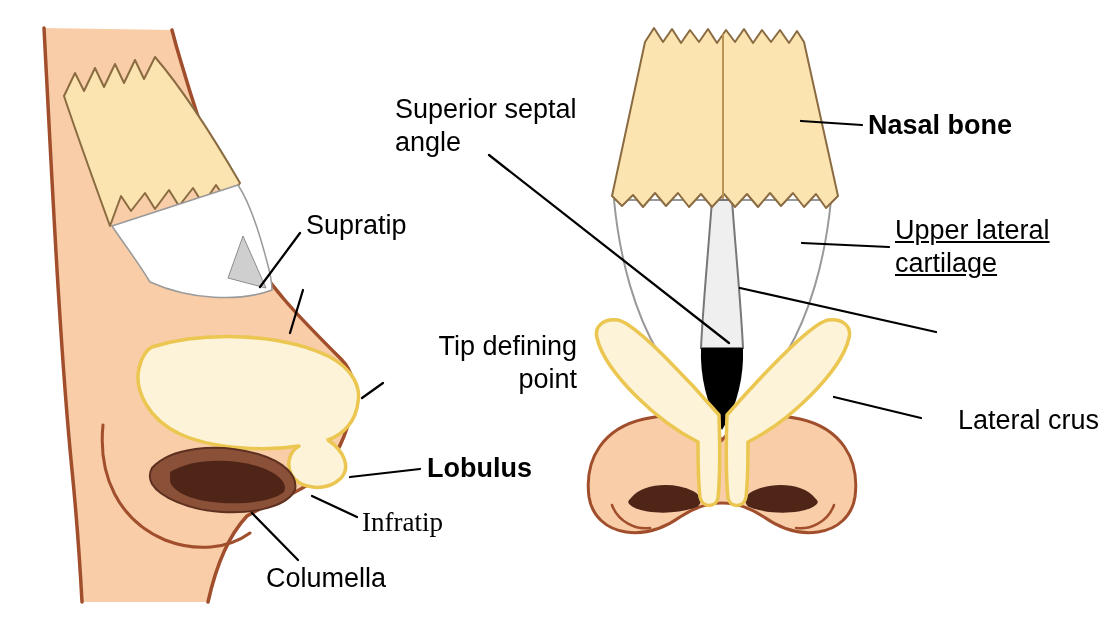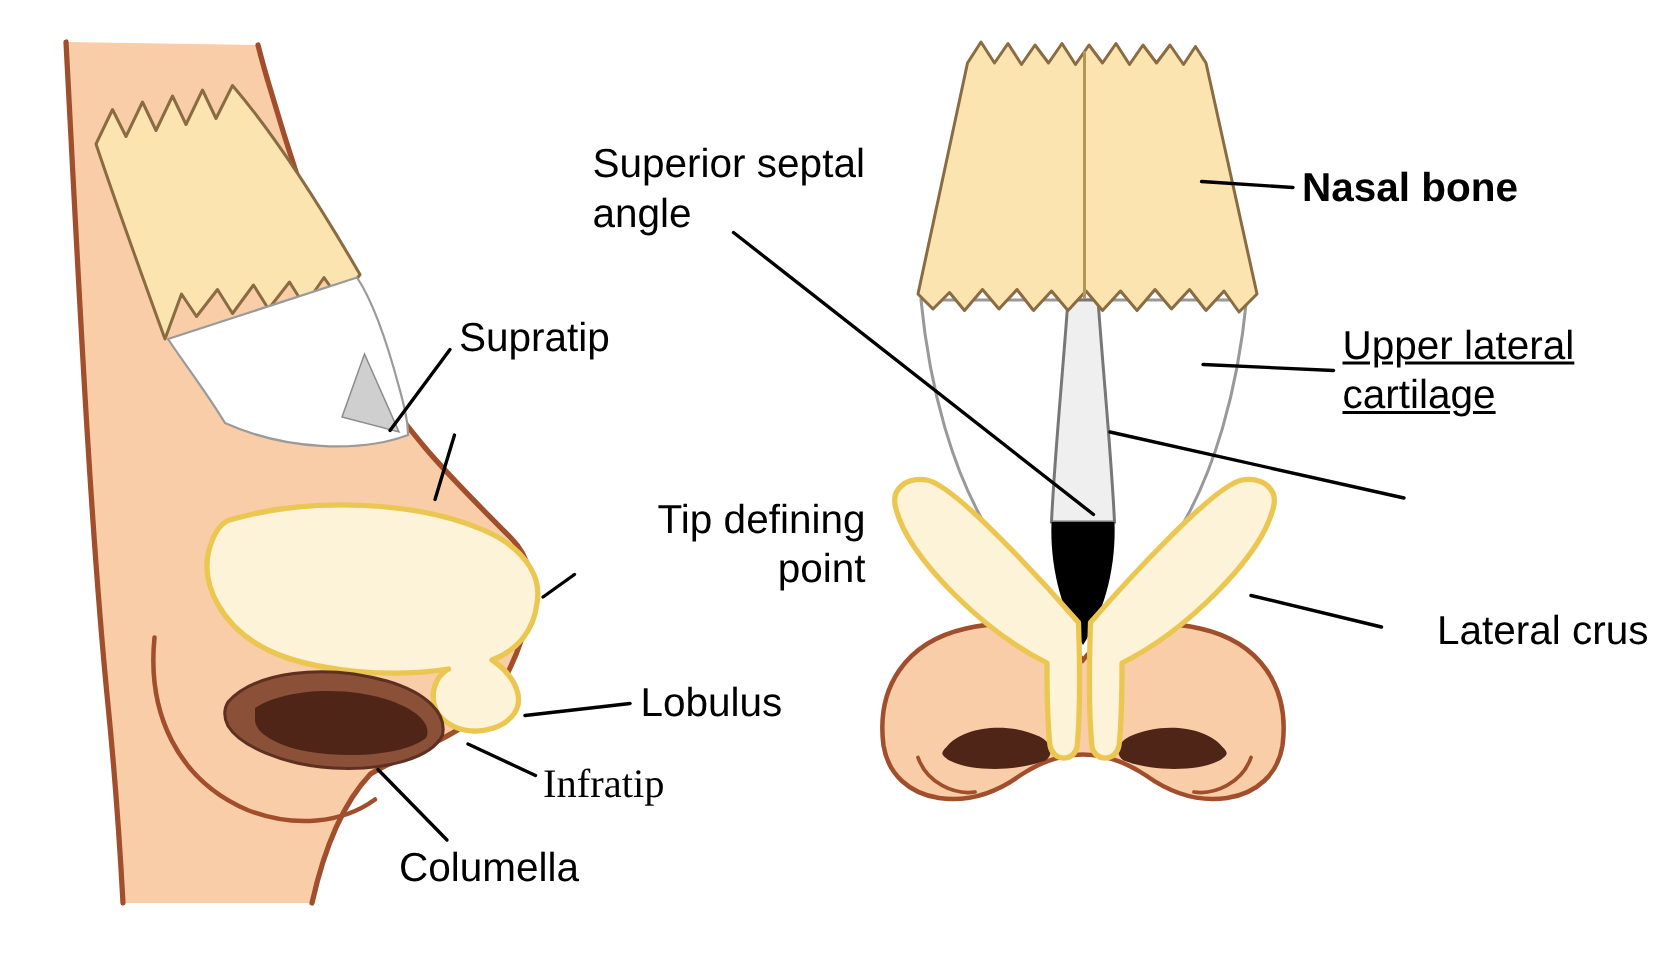--- a/index.html
+++ b/index.html
@@ -181,21 +181,21 @@
       <line x1="936" y1="332" x2="740" y2="288"></line>
       <line x1="921" y1="418" x2="834" y2="397"></line>
     </g>
   </svg>
 
   <div class="label" style="left:306px;top:209px;">Supratip</div>
 
 
   <div class="label wrap" style="left:407px;top:330px;width:170px;text-align:right;">Tip defining point</div>
 
-  <div class="label" style="left:427px;top:452px;">Lobulus</div>
+  <div class="label" style="left:427px;top:452px;font-weight:bold;">Lobulus</div>
 
   <div class="label" style="left:362px;top:506px;font-family:Liberation Serif, serif;">Infratip</div>
 
   <div class="label wrap" style="left:395px;top:93px;width:225px;">Superior septal angle</div>
 
   <div class="label" style="left:266px;top:562px;">Columella</div>
 
   <div class="label" style="left:868px;top:109px;font-weight:bold;">Nasal bone</div>
 
   <div class="label wrap" style="left:895px;top:214px;width:210px;text-decoration:underline;">Upper lateral cartilage</div>

